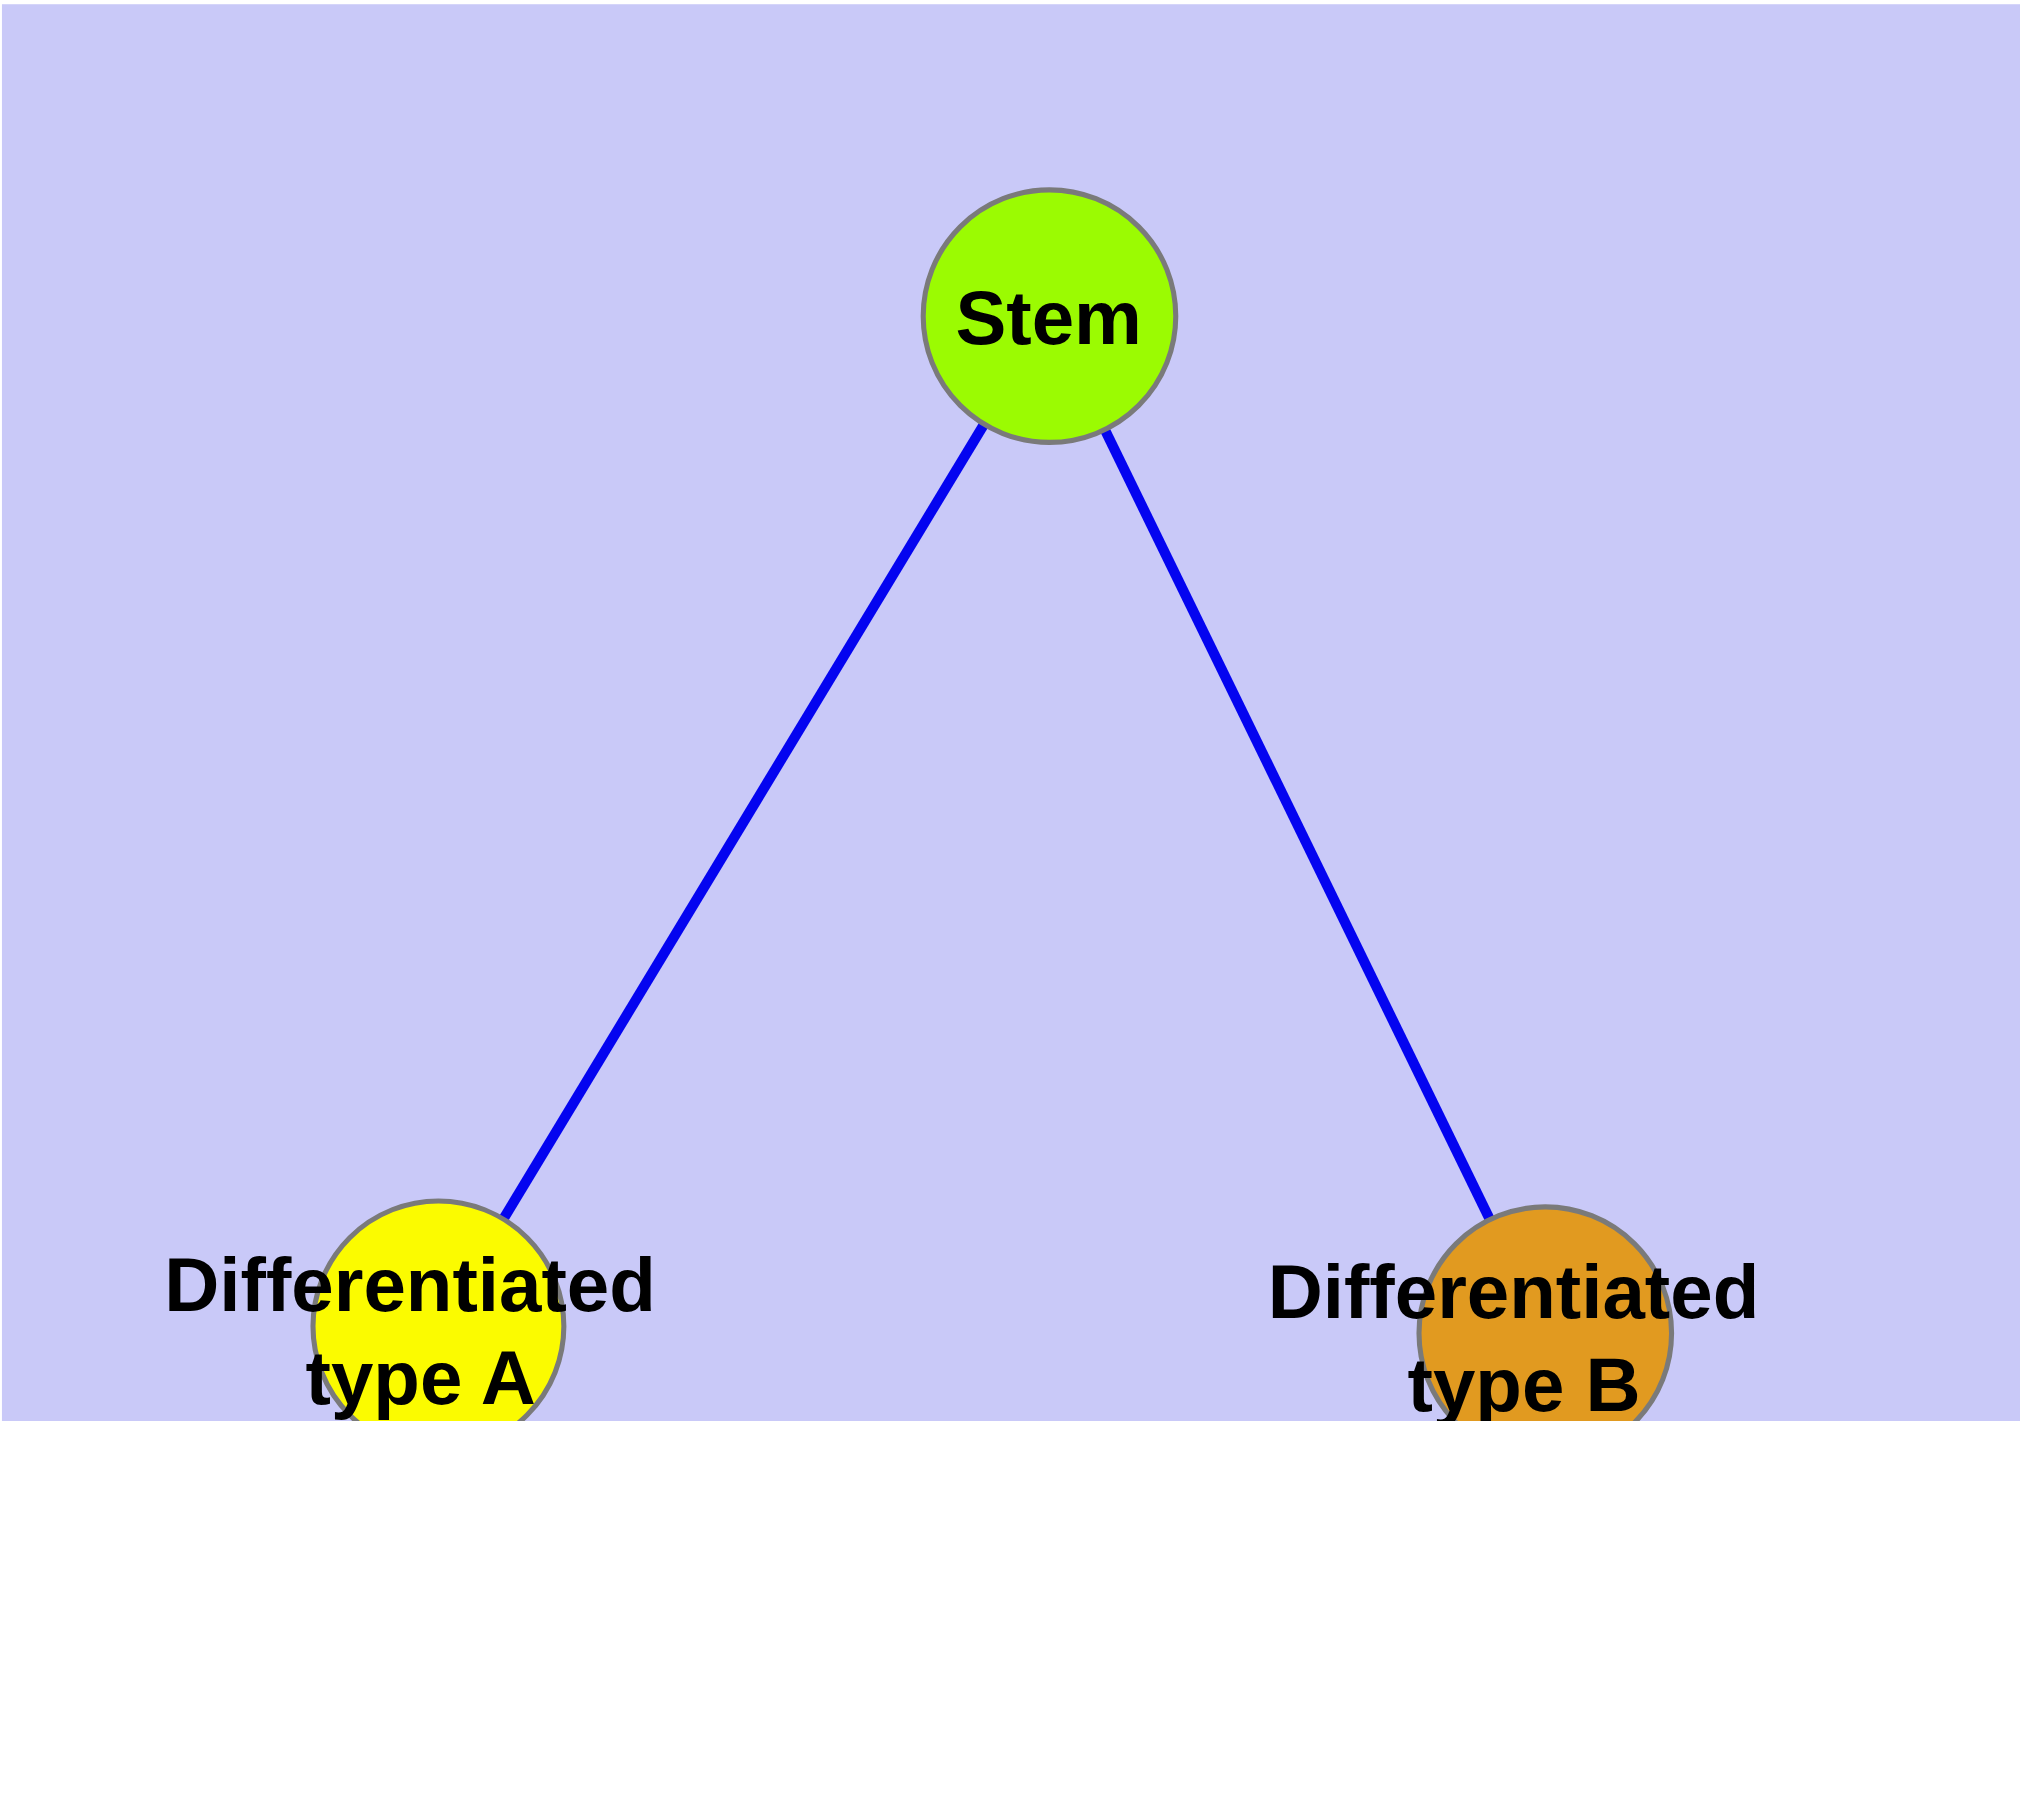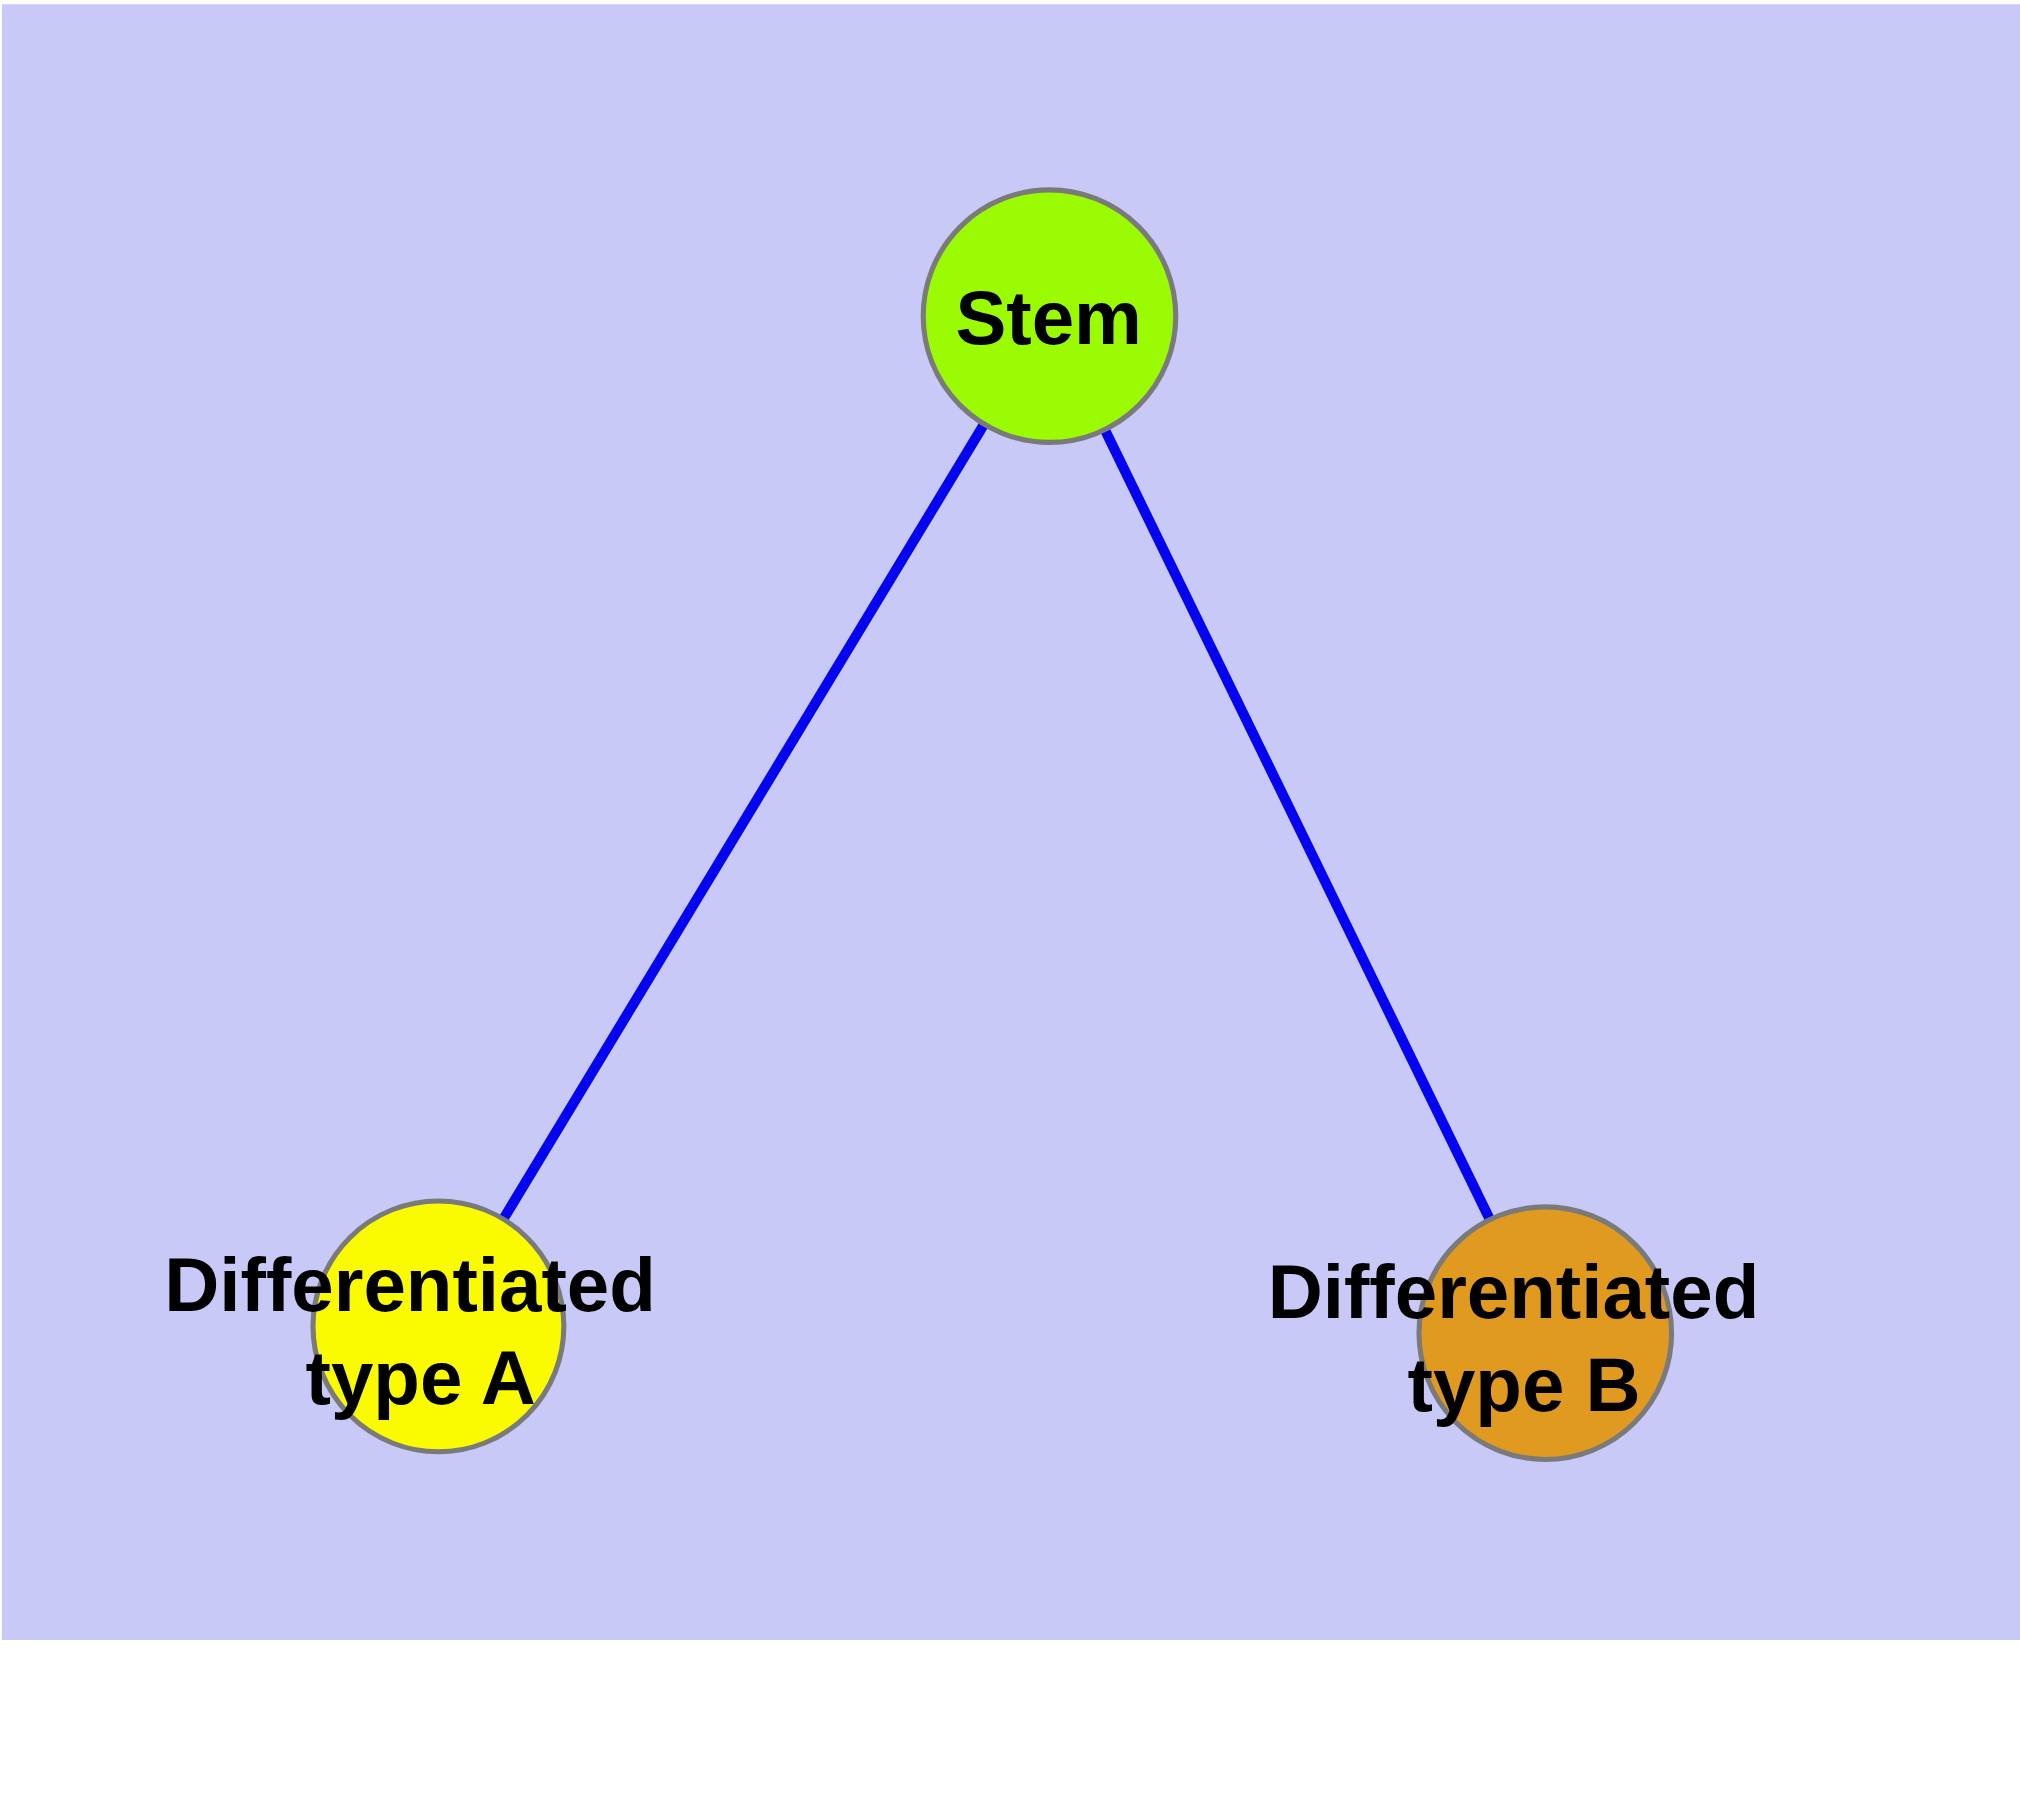--- a/index.html
+++ b/index.html
@@ -2,21 +2,21 @@
 <html style="font-size:13.6px"><head>
 <meta charset="utf-8">
 <style>
   html, body {
     margin: 0;
     padding: 0;
     background: #ffffff;
   }
   .canvas-wrap {
     width: 2021px;
-    height: 1640px;
+    height: 1421px;
     position: relative;
     background: #ffffff;
   }
   svg {
     display: block;
     font-family: "Liberation Sans", sans-serif;
   }
   .edge {
     fill: none;
     stroke-width: 12px;

